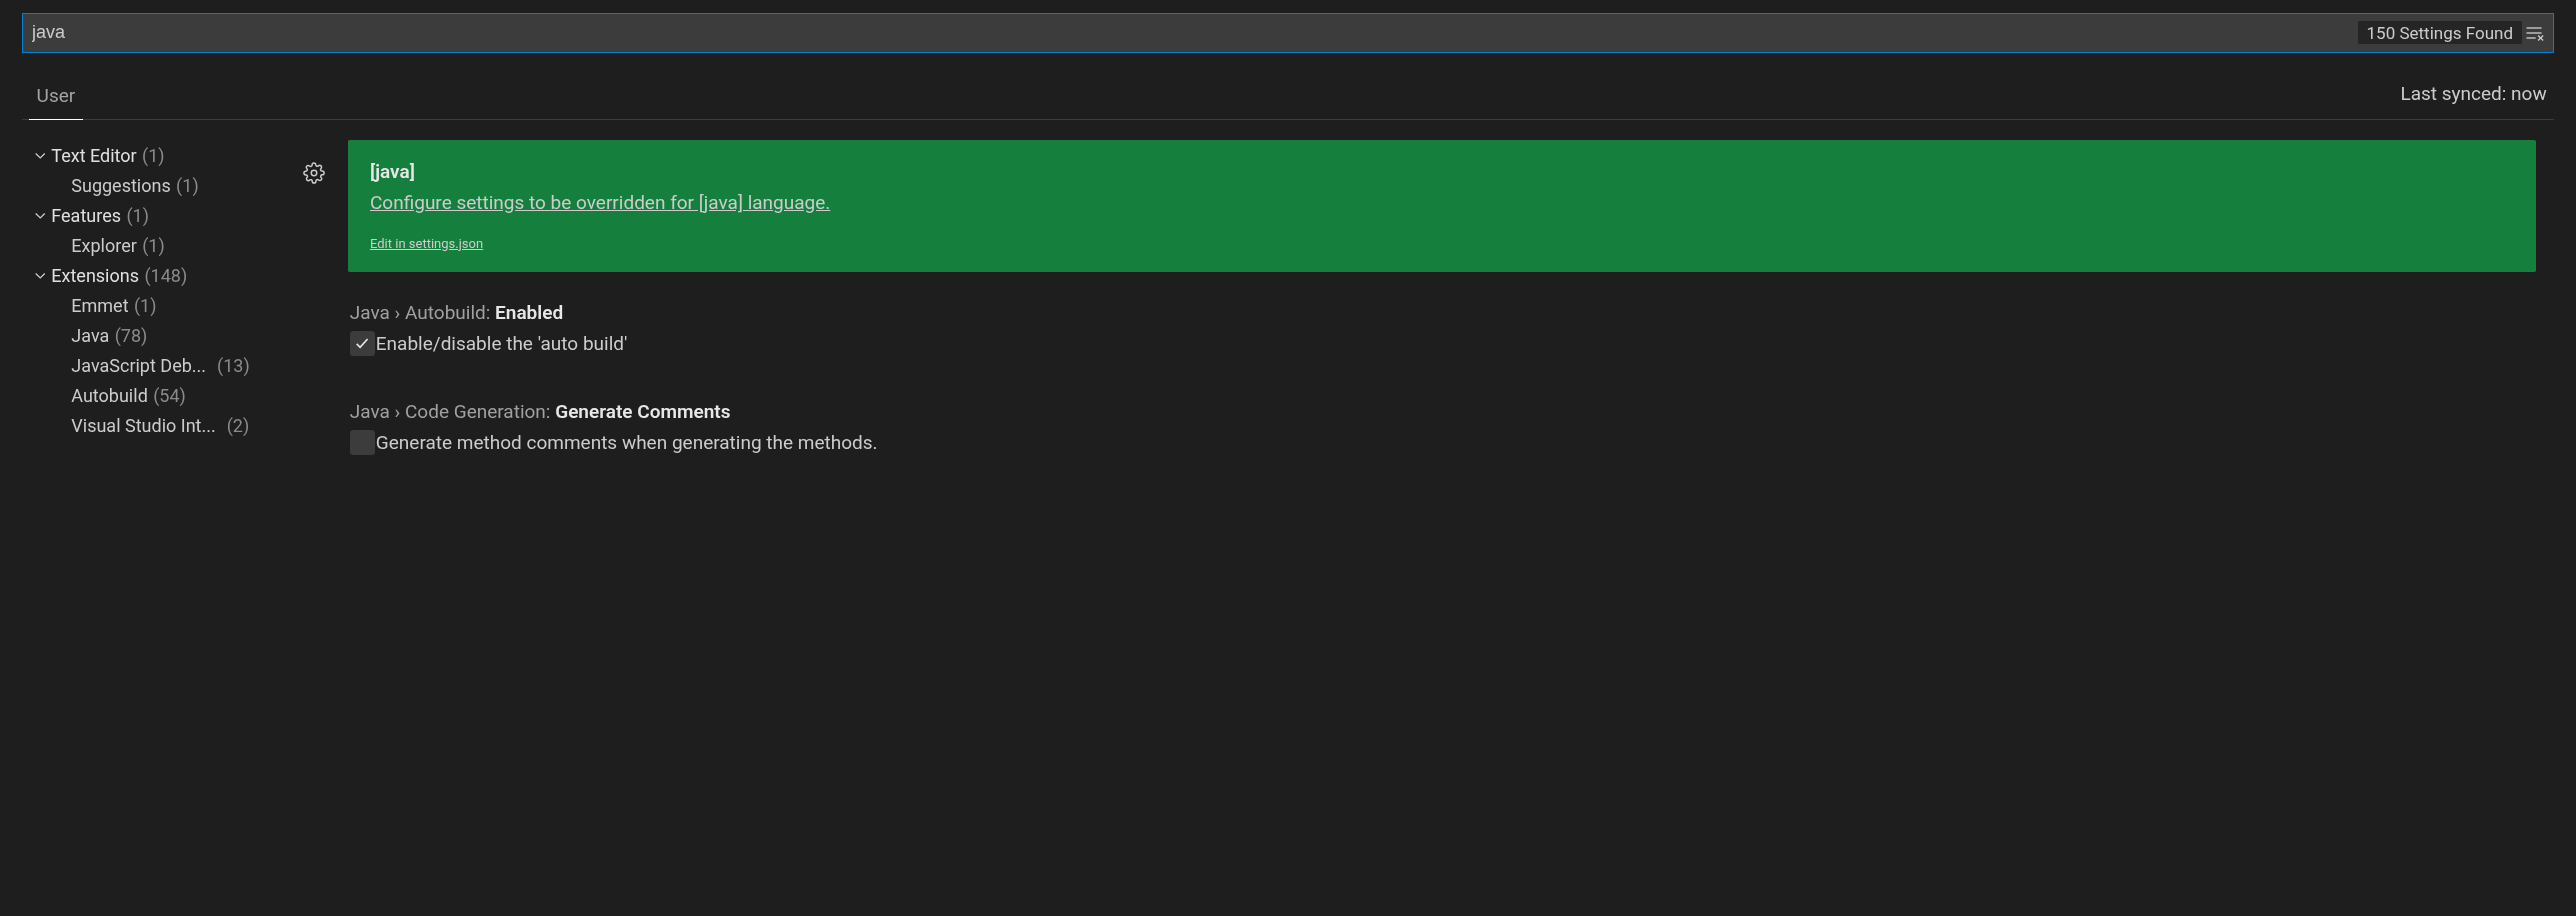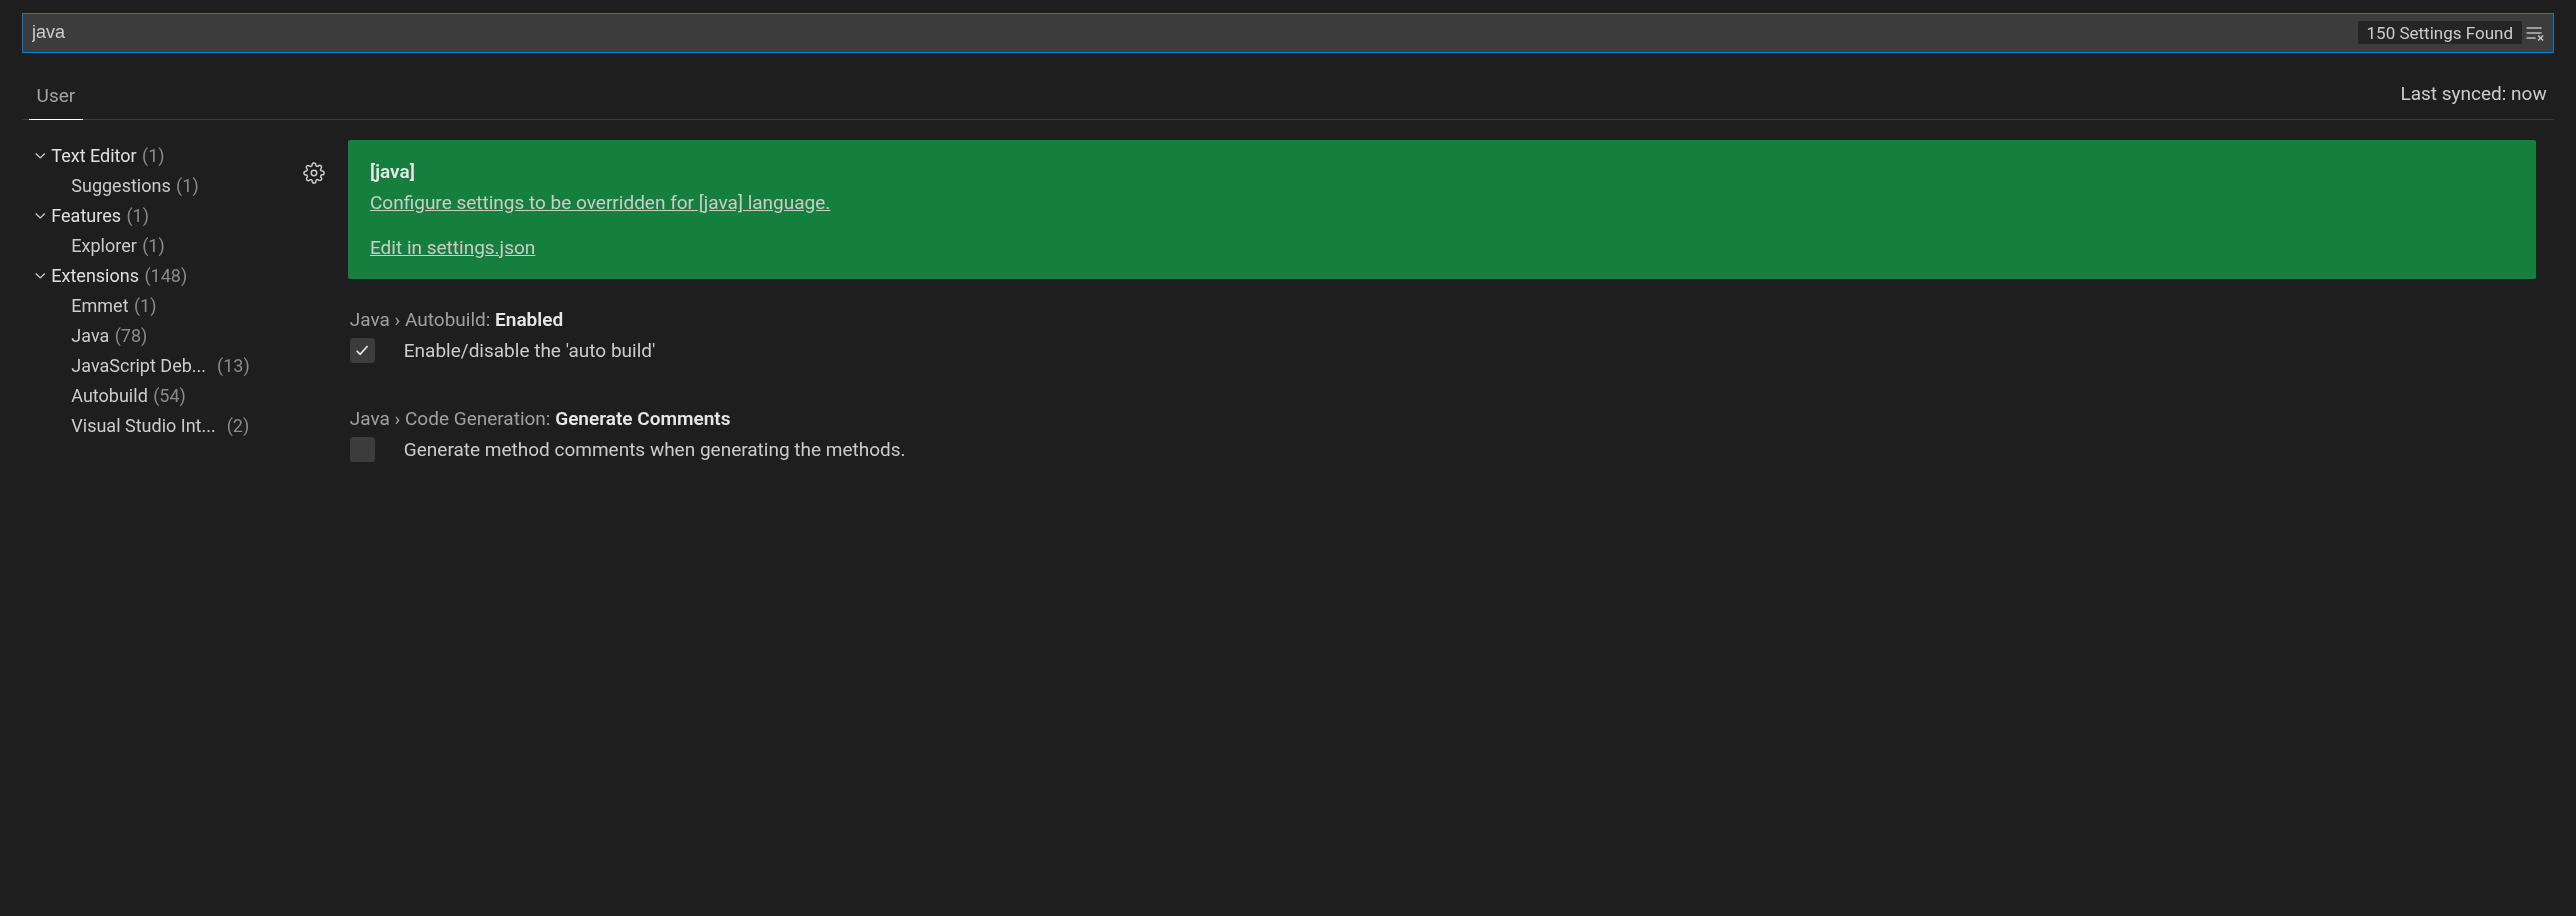--- a/index.html
+++ b/index.html
@@ -104,31 +104,31 @@
     border-radius: 1.8px;
   }
   .card-title { color: #e7e7e7; font-weight: 600; font-size: 19px; }
   .card-desc { color: #cccccc; margin-top: 7.3px; font-size: 19px; text-decoration: underline; }
   .link {
     color: #cccccc;
     text-decoration: underline;
     display: inline-block;
     margin-top: 22px;
     cursor: pointer;
-    font-size: 19px;
+    font-size: 13px;
   }
   .plain-setting { margin-top: 29px; padding-left:1.8px;}
   .plain-title { font-size: 19px; }
   .plain-title .scope { color: #a0a0a0; }
   .plain-title .name { color: #e7e7e7; font-weight: 600; }
   .check-row {
     display: flex;
     align-items: center;
     margin-top: 7.3px;
-    gap: 29px;
+    gap: 1px;
   }
   .checkbox {
     width: 25px;
     height: 25px;
     background: #3c3c3c;
     border-radius: 3.6px;
     display: inline-flex;
     align-items: center;
     justify-content: center;
     color: #e7e7e7;

